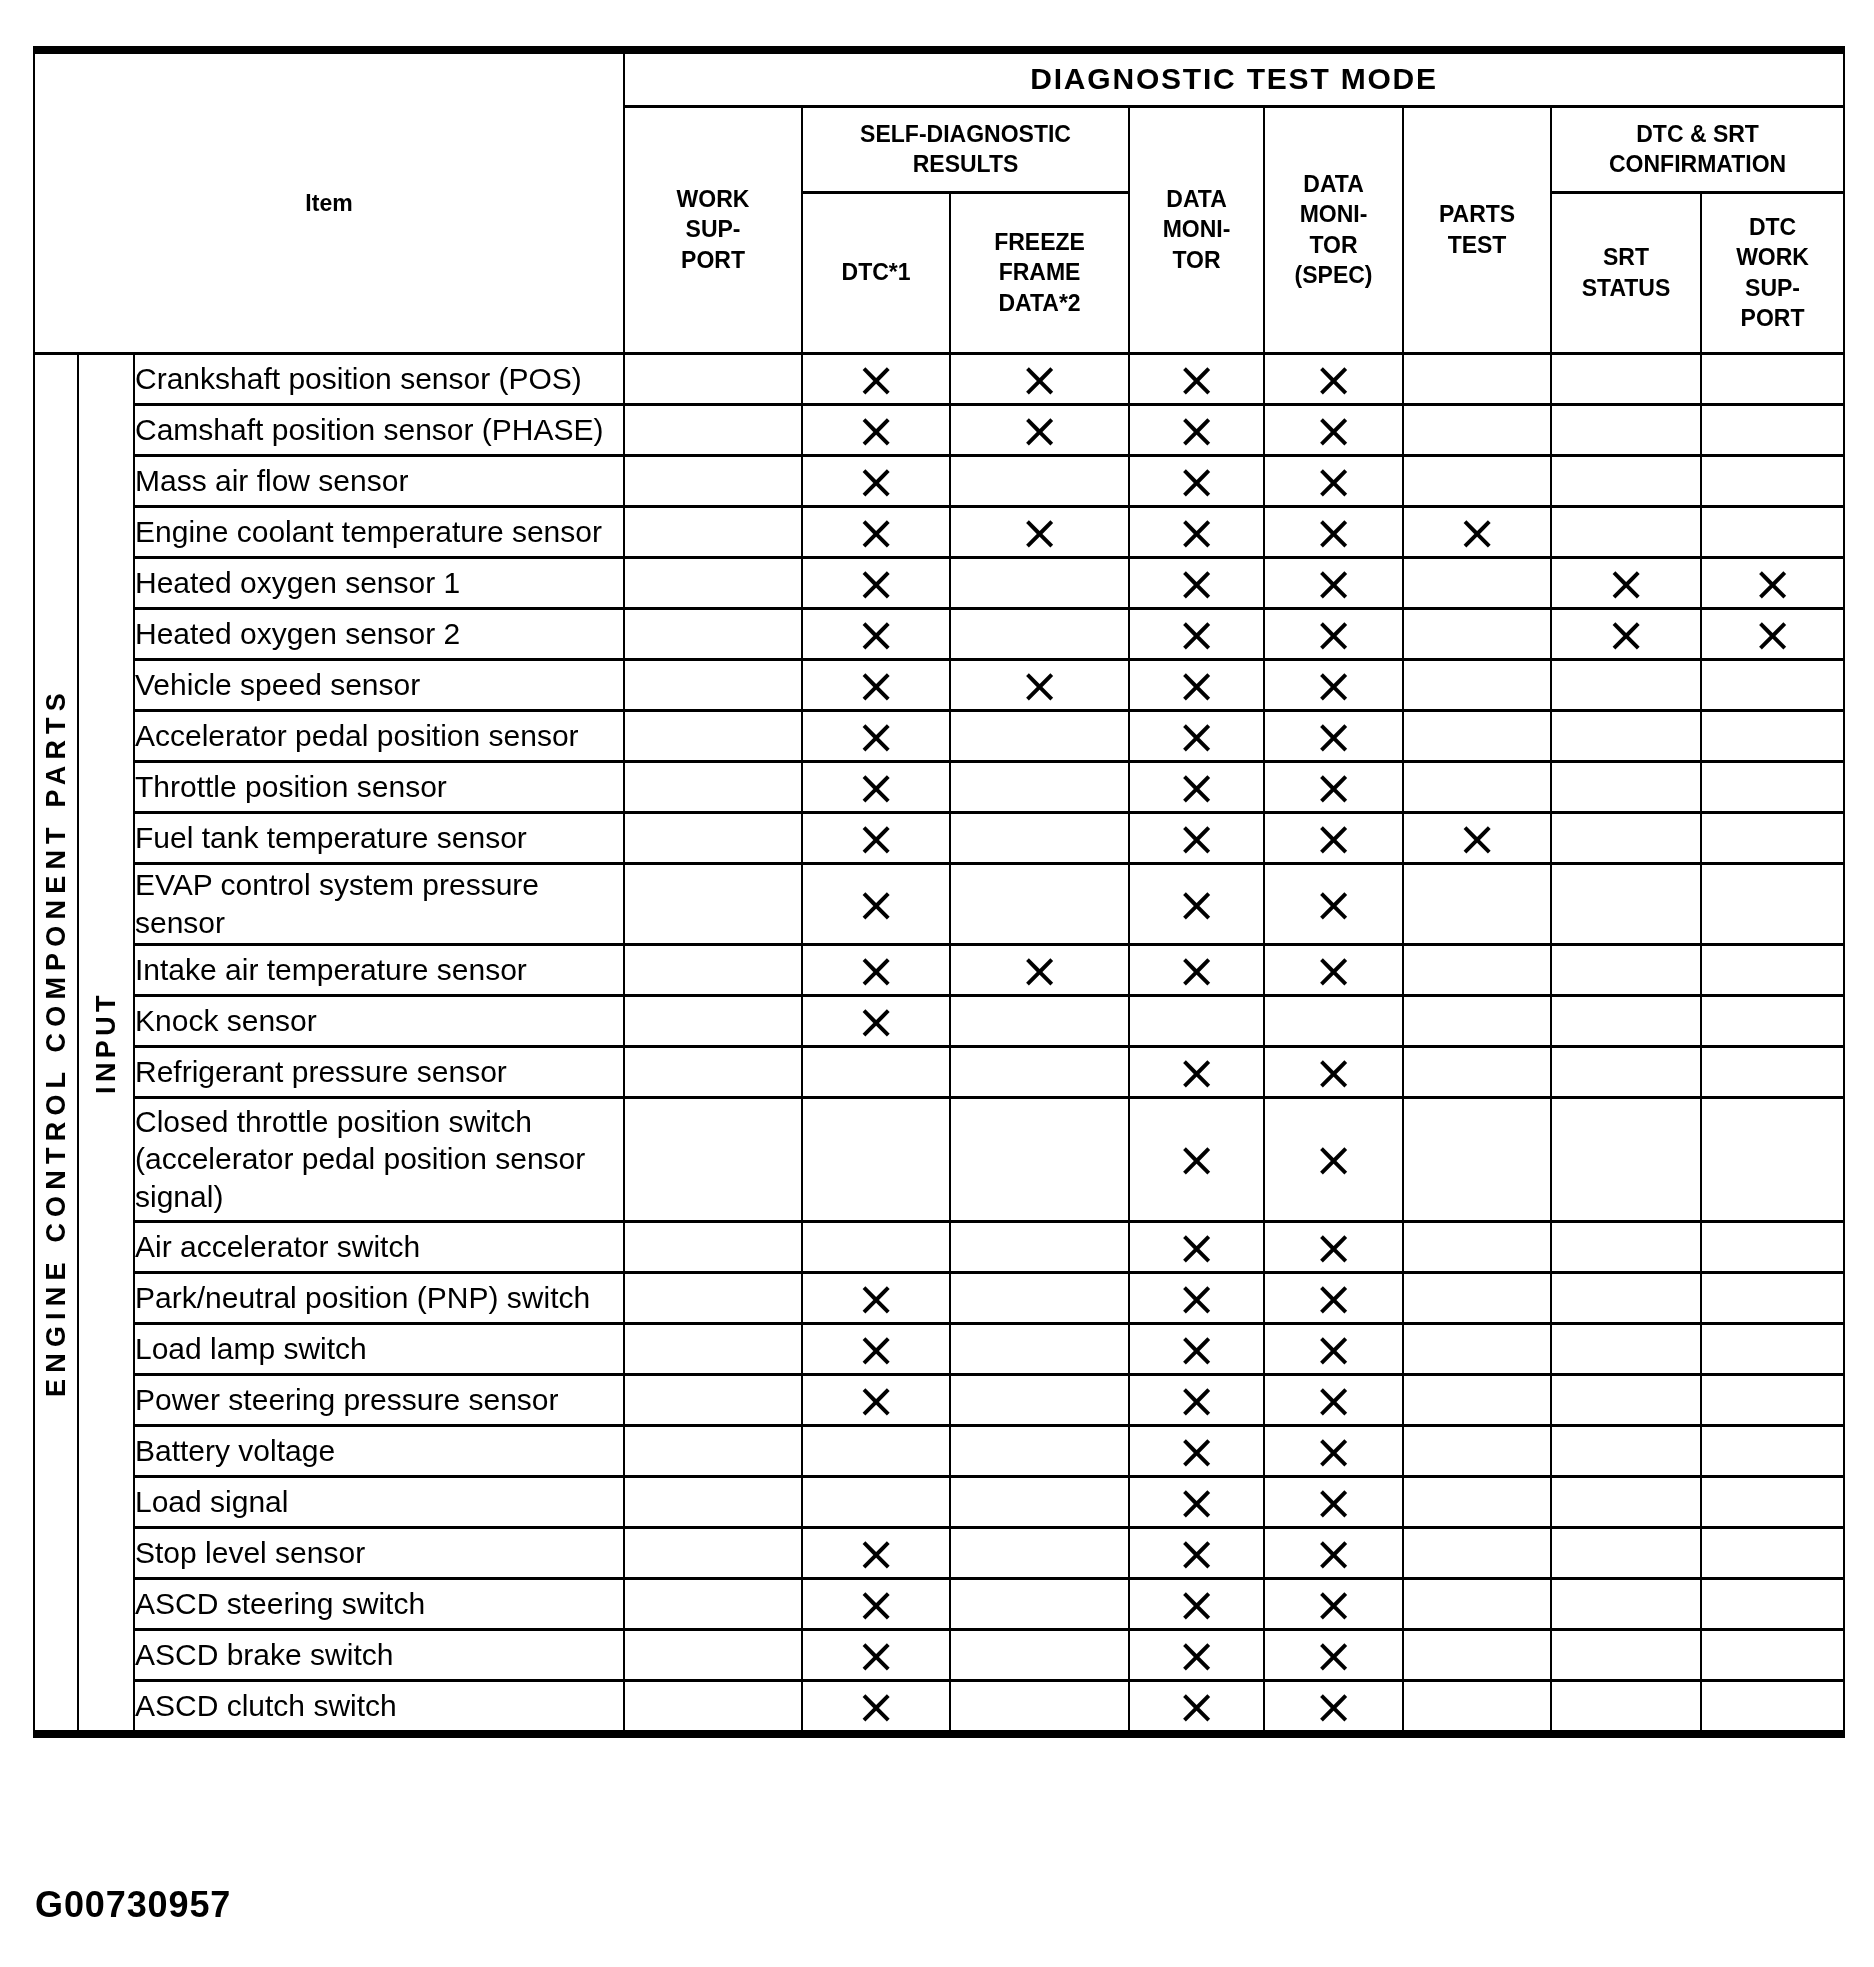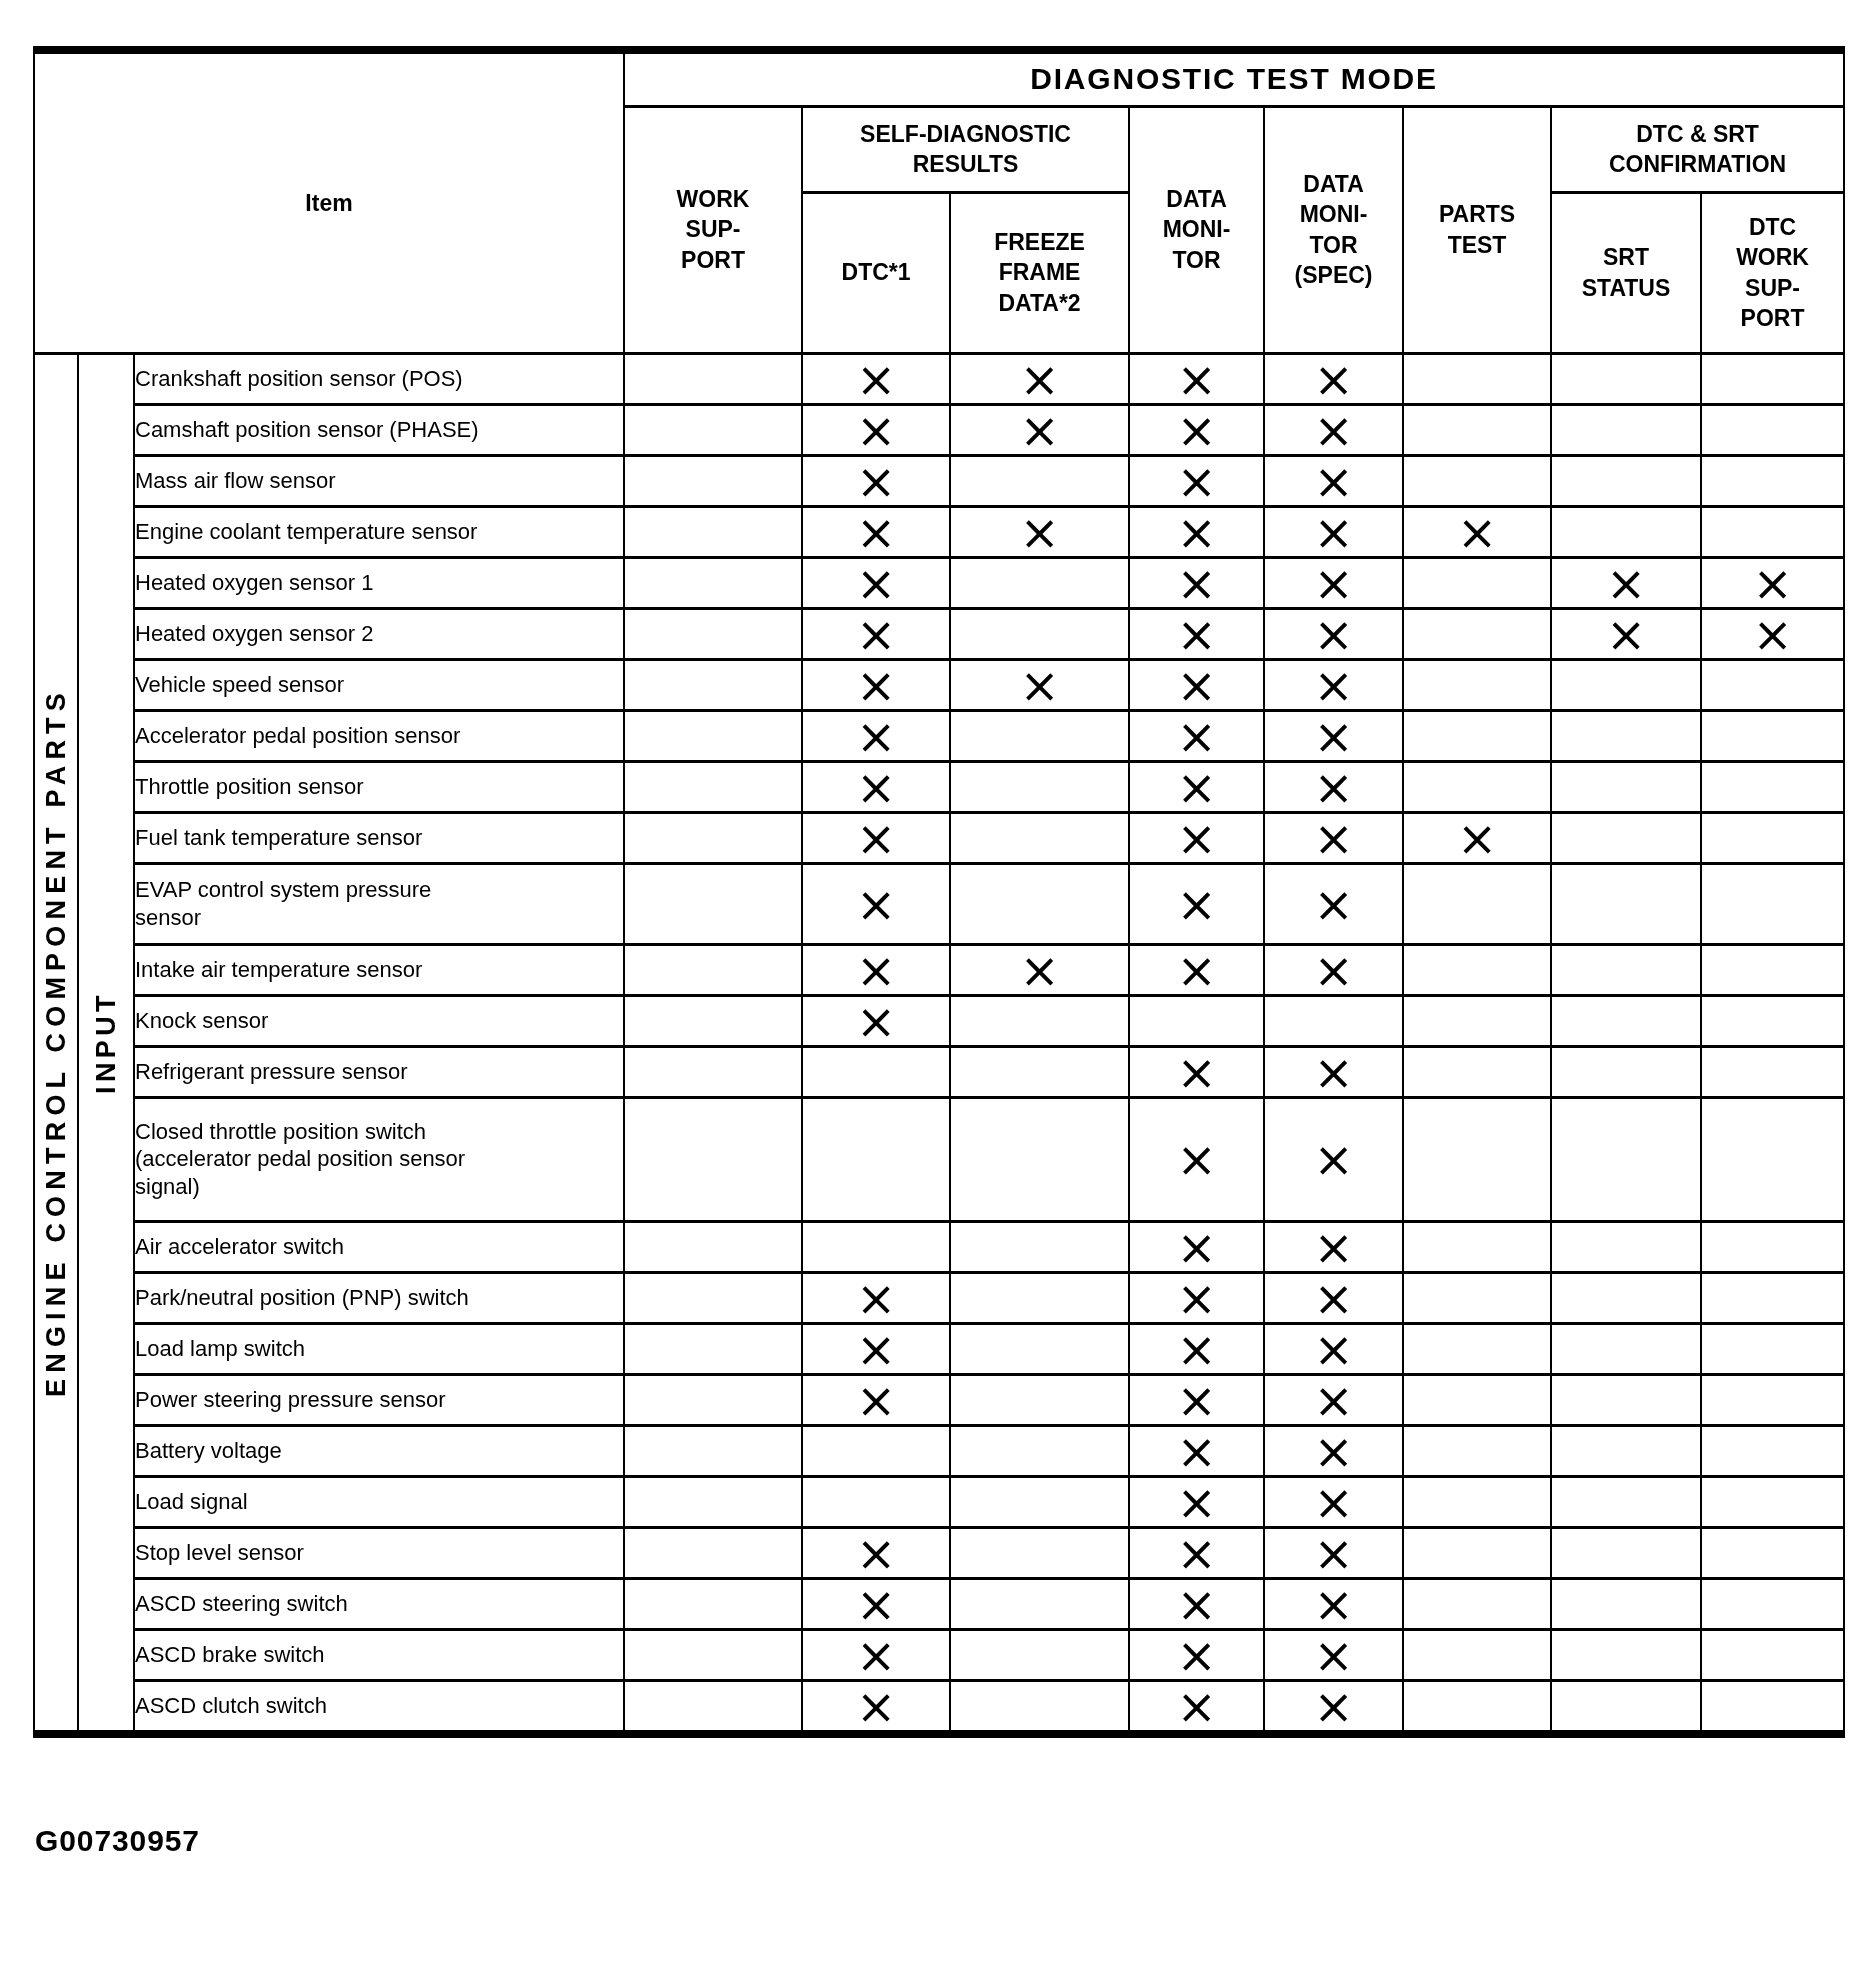--- a/index.html
+++ b/index.html
@@ -24,38 +24,38 @@
     white-space:pre-line; font-size:23px; line-height:1.32;
   }
   .th-title { font-size:30px; letter-spacing:1.8px; }
   tr.h1 { height:56px; }
   tr.h2 { height:86px; }
   tr.h3 { height:161px; }
   tbody tr { height:51px; }
   tbody tr.tall2 { height:81px; }
   tbody tr.tall3 { height:124px; }
   td.item {
-    font-size:22px; text-align:left; vertical-align:middle;
+    font-size:30px; text-align:left; vertical-align:middle;
     padding:1.8px 7px 1.8px 14px; white-space:pre-line; line-height:1.25;margin-top:28px;
   }
   td.mark {
     text-align:center; vertical-align:middle;
     font-size:48px; line-height:1;
     font-family:"DejaVu Sans",sans-serif;
   }
   td.vgroup { vertical-align:middle; text-align:center; }
   .vtext {
     writing-mode:vertical-rl; transform:rotate(180deg);
     margin:0 auto; font-weight:bold; font-size:27px;
     letter-spacing:6.2px; white-space:nowrap;
   }
   .vtext.input { letter-spacing:4.4px; }
   .footer-code {
-    position:absolute; left:35px; top:1824px;
-    font-size:30px; font-weight:bold; letter-spacing:0.9px;
+    position:absolute; left:35px; top:1884px;
+    font-size:36px; font-weight:bold; letter-spacing:0.9px;
   }
 </style>
 </head>
 <body>
 
 <div class="sheet">
   <table class="diag">
     <colgroup>
       <col style="width:44px">
         <col style="width:56px">

